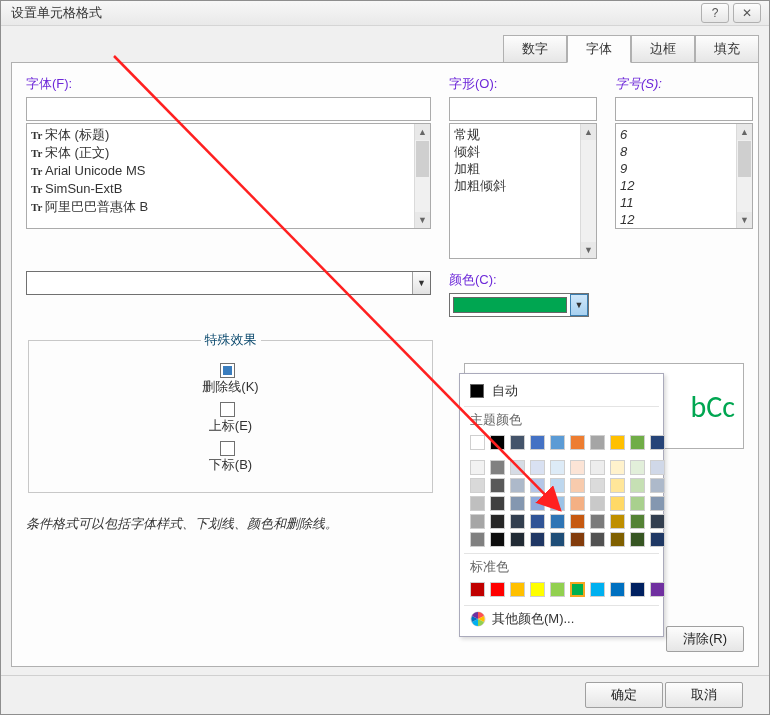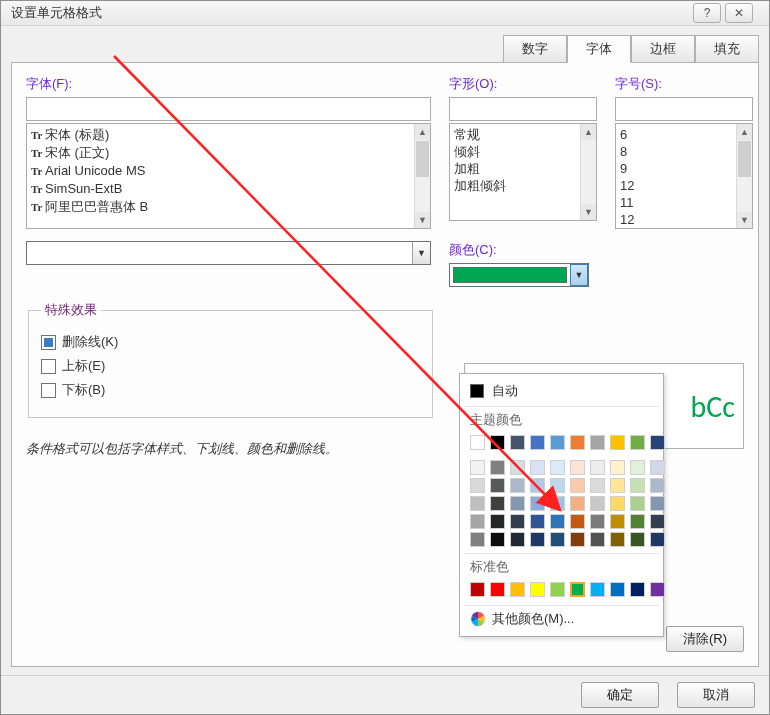--- a/index.html
+++ b/index.html
@@ -21,21 +21,21 @@
     border: 1px solid #8E8E8E;
     display: flex;
     flex-direction: column;
   }
   .titlebar {
     height: 30px;
     background: linear-gradient(#F7F7F7, #E9E9E9);
     border-bottom: 1px solid #D5D5D5;
     display: flex;
     align-items: center;
-    padding: 0 16px 0 10px;
+    padding: 0 8px 0 10px;
     color: #333;
   }
   .titlebar-spacer { flex: 1; }
   .titlebar-btn {
     width: 28px; height: 20px;
     margin-left: 4px;
     border: 1px solid #B0B0B0;
     border-radius: 3px;
     background: linear-gradient(#FDFDFD,#E6E6E6);
     display: flex; align-items: center; justify-content: center;
@@ -76,42 +76,42 @@
     position: relative;
     height: 605px;
     padding: 12px 14px;
   }
   .row1 {
     display: flex;
     gap: 18px;
   }
   .col-font { width: 405px; }
   .col-style { width: 148px; }
-  .col-size { width: 138px; }
+  .col-size { width: 138px; font-style: italic; }
   .lbl {
     color: #6d28d9;
     margin-bottom: 4px;
   }
   .sel-input {
     width: 100%;
     height: 24px;
     border: 1px solid #ABABAB;
     background: #FFF;
   }
   .list {
     width: 100%;
     height: 106px;
     border: 1px solid #ABABAB;
     background: #FFF;
     overflow: hidden;
     position: relative;
     margin-top: 2px;
   }
   .list.font { height: 106px; width: 405px; }
-  .list.style { height: 98px; width: 148px; }
+  .list.style { height: 136px; width: 148px; }
   .list.size { height: 106px; width: 138px; }
   .list-inner {
     position: absolute;
     left: 0; top: 0; right: 16px; bottom: 0;
     padding: 2px 4px;
     color: #333;
     line-height: 17px;
     overflow: hidden;
   }
   .scrollbar {
@@ -177,26 +177,27 @@
     height: 16px;
     background: #00A651;
     border: 1px solid #666;
   }
   fieldset.effects {
     margin-top: 14px;
     border: 1px solid #C8C8C8;
     padding: 8px 12px 12px 12px;
     width: 405px;
   }
-  fieldset.effects legend { color: #701a75; padding: 0 4px; }
+  fieldset.effects legend { color: #0c4a6e; padding: 0 4px; text-align: center; }
   .chk-row {
     display: flex;
     align-items: center;
     margin: 6px 0;
     color: #333;
+    flex-direction: column;
   }
   .chk {
     width: 15px; height: 15px;
     border: 1px solid #707070;
     background: #FFF;
     margin-right: 6px;
     display: flex; align-items: center; justify-content: center;
   }
   .chk.checked::after {
     content: "";
@@ -242,22 +243,22 @@
     background: linear-gradient(#FDFDFD,#E6E6E6);
     color: #222;
     border-radius: 2px;
   }
   .footer {
     height: 46px;
     border-top: 1px solid #D0D0D0;
     display: flex;
     justify-content: flex-end;
     align-items: center;
-    gap: 18px;
-    padding-right: 14px;
+    gap: 2px;
+    padding-right: 26px;
     background: #F0F0F0;
   }
   
   .color-popup {
     position: absolute;
     left: 447px;
     top: 310px;
     width: 205px;
     background: #FFF;
     border: 1px solid #AAB;

